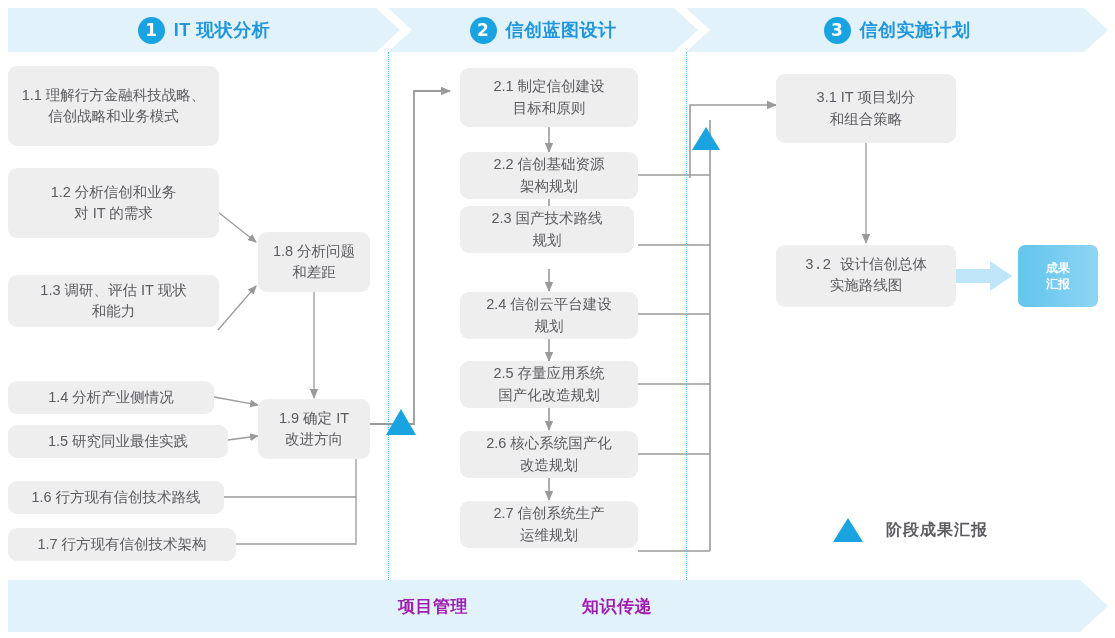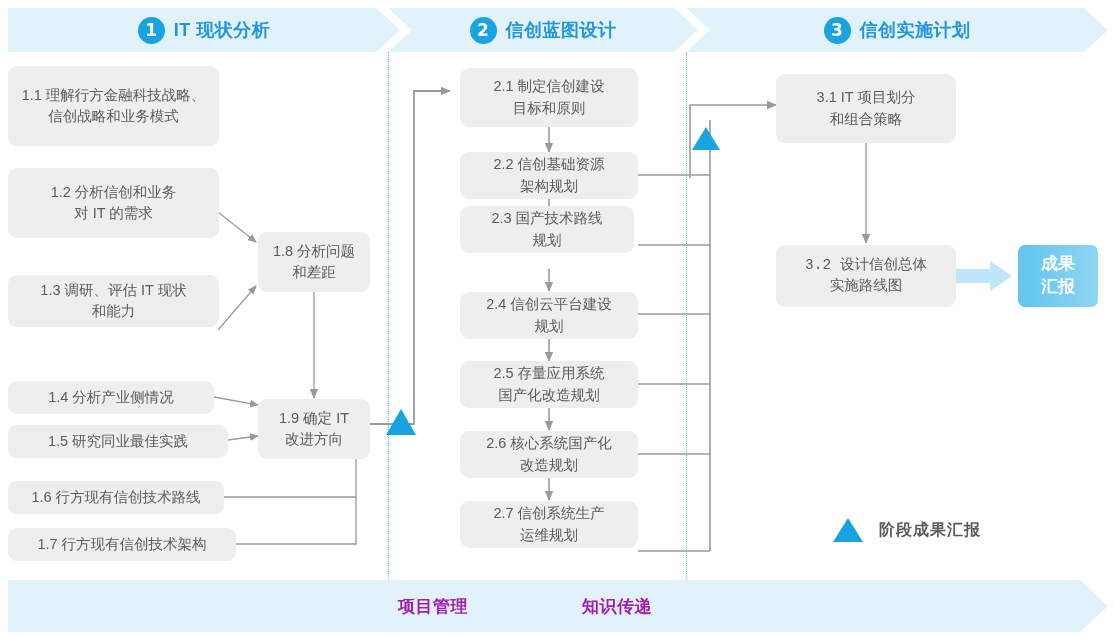--- a/index.html
+++ b/index.html
@@ -53,38 +53,38 @@
     box-sizing:border-box;
     padding:4px 8px;
     white-space:pre-line;
   }
 
   
   .result-chip{
     position:absolute;z-index:3;
     background:linear-gradient(to right,#66c6ee 0%,#66c6ee 12%,#8fd5f3 100%);
     border-radius:7px;
-    color:#ffffff;font-weight:bold;font-size:17px;line-height:1.35;
+    color:#ffffff;font-weight:bold;font-size:12px;line-height:1.35;
     display:flex;align-items:center;justify-content:center;
     text-align:center;white-space:pre-line;
   }
 
   
   .tri{
     position:absolute;z-index:4;width:0;height:0;
     border-left:15px solid transparent;
     border-right:15px solid transparent;
     border-bottom:26px solid #19a3e0;
   }
   .tri.small{
     border-left-width:14px;border-right-width:14px;border-bottom-width:23px;
   }
 
   
-  .legend{position:absolute;z-index:4;display:flex;align-items:center;gap:16px;text-align:right;}
+  .legend{position:absolute;z-index:4;display:flex;align-items:center;gap:23px;text-align:right;}
   .legend-tri{
     width:0;height:0;
     border-left:15px solid transparent;
     border-right:15px solid transparent;
     border-bottom:24px solid #19a3e0;
   }
   .legend-label{color:#5b5b60;font-size:16px;font-weight:bold;letter-spacing:1px;}
 
   
   .bottom-band{position:absolute;left:8px;top:580px;width:1100px;height:52px;z-index:2;}

